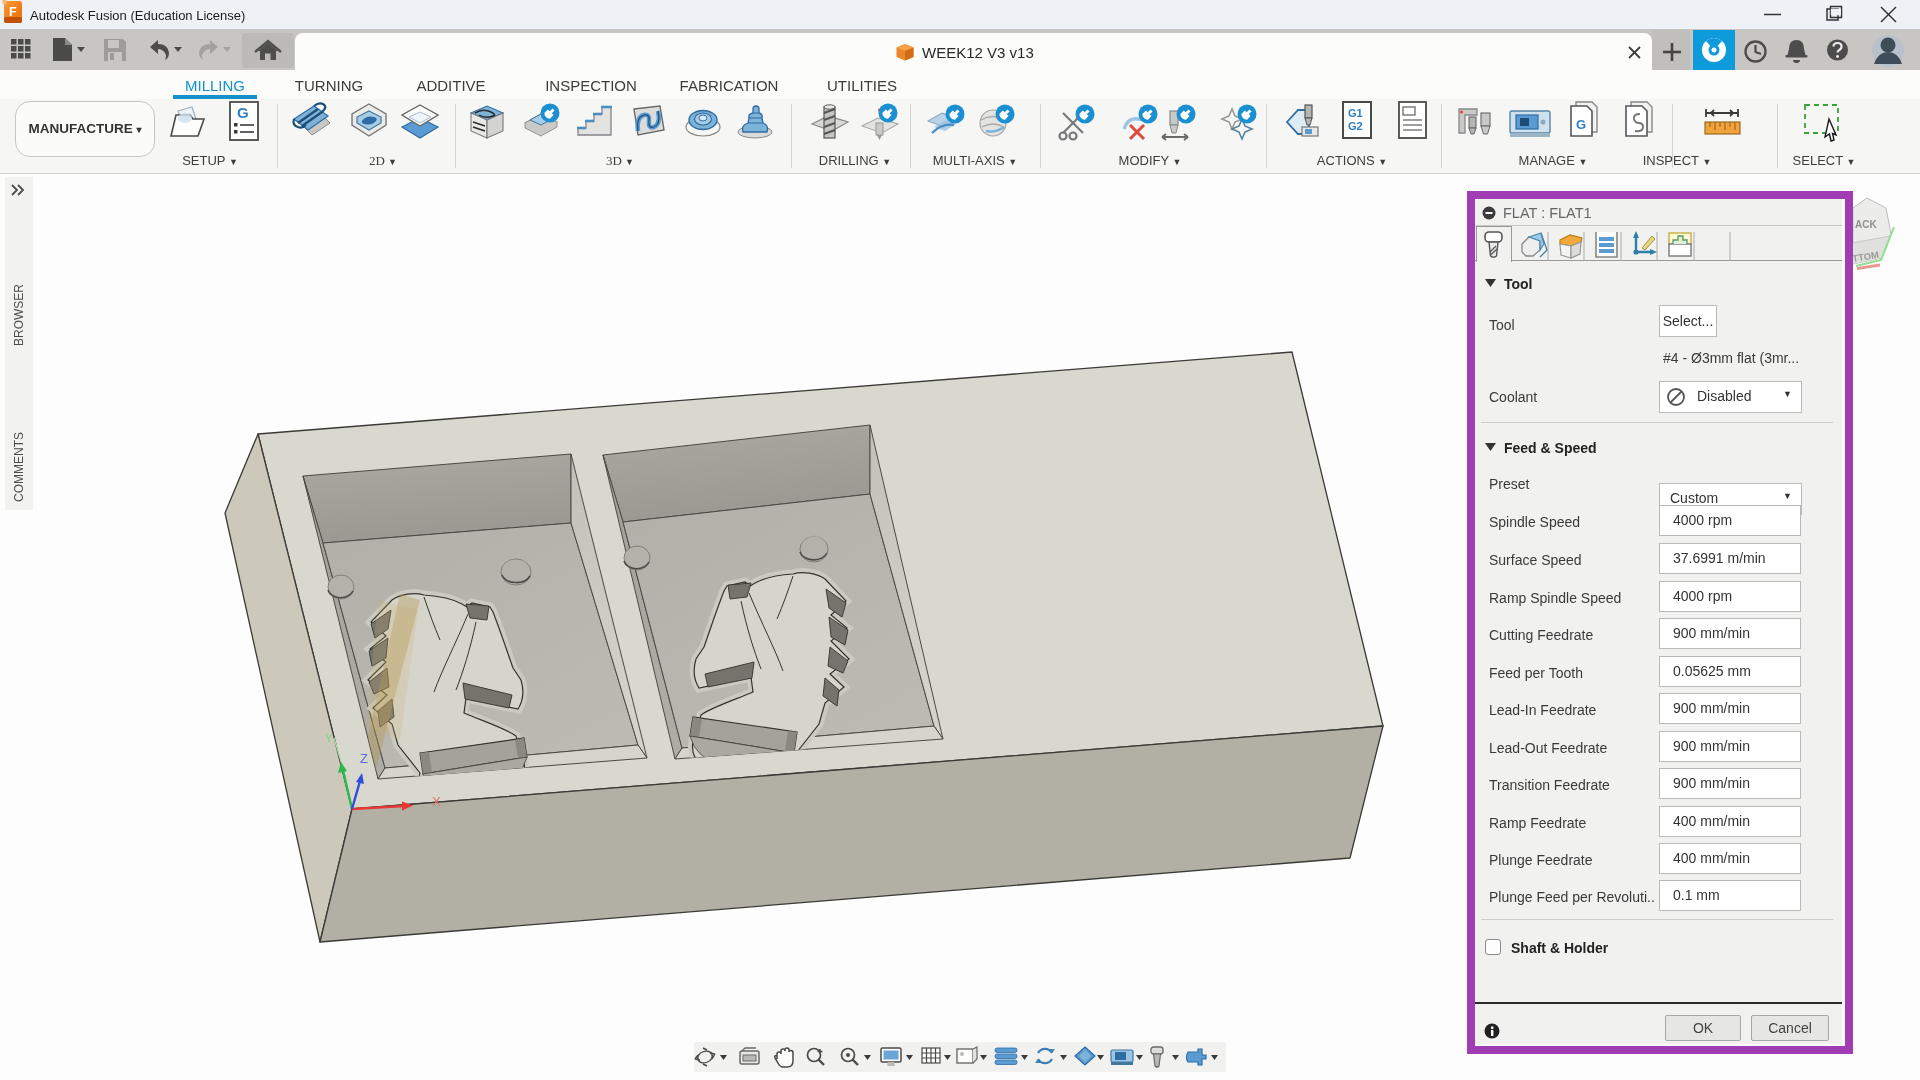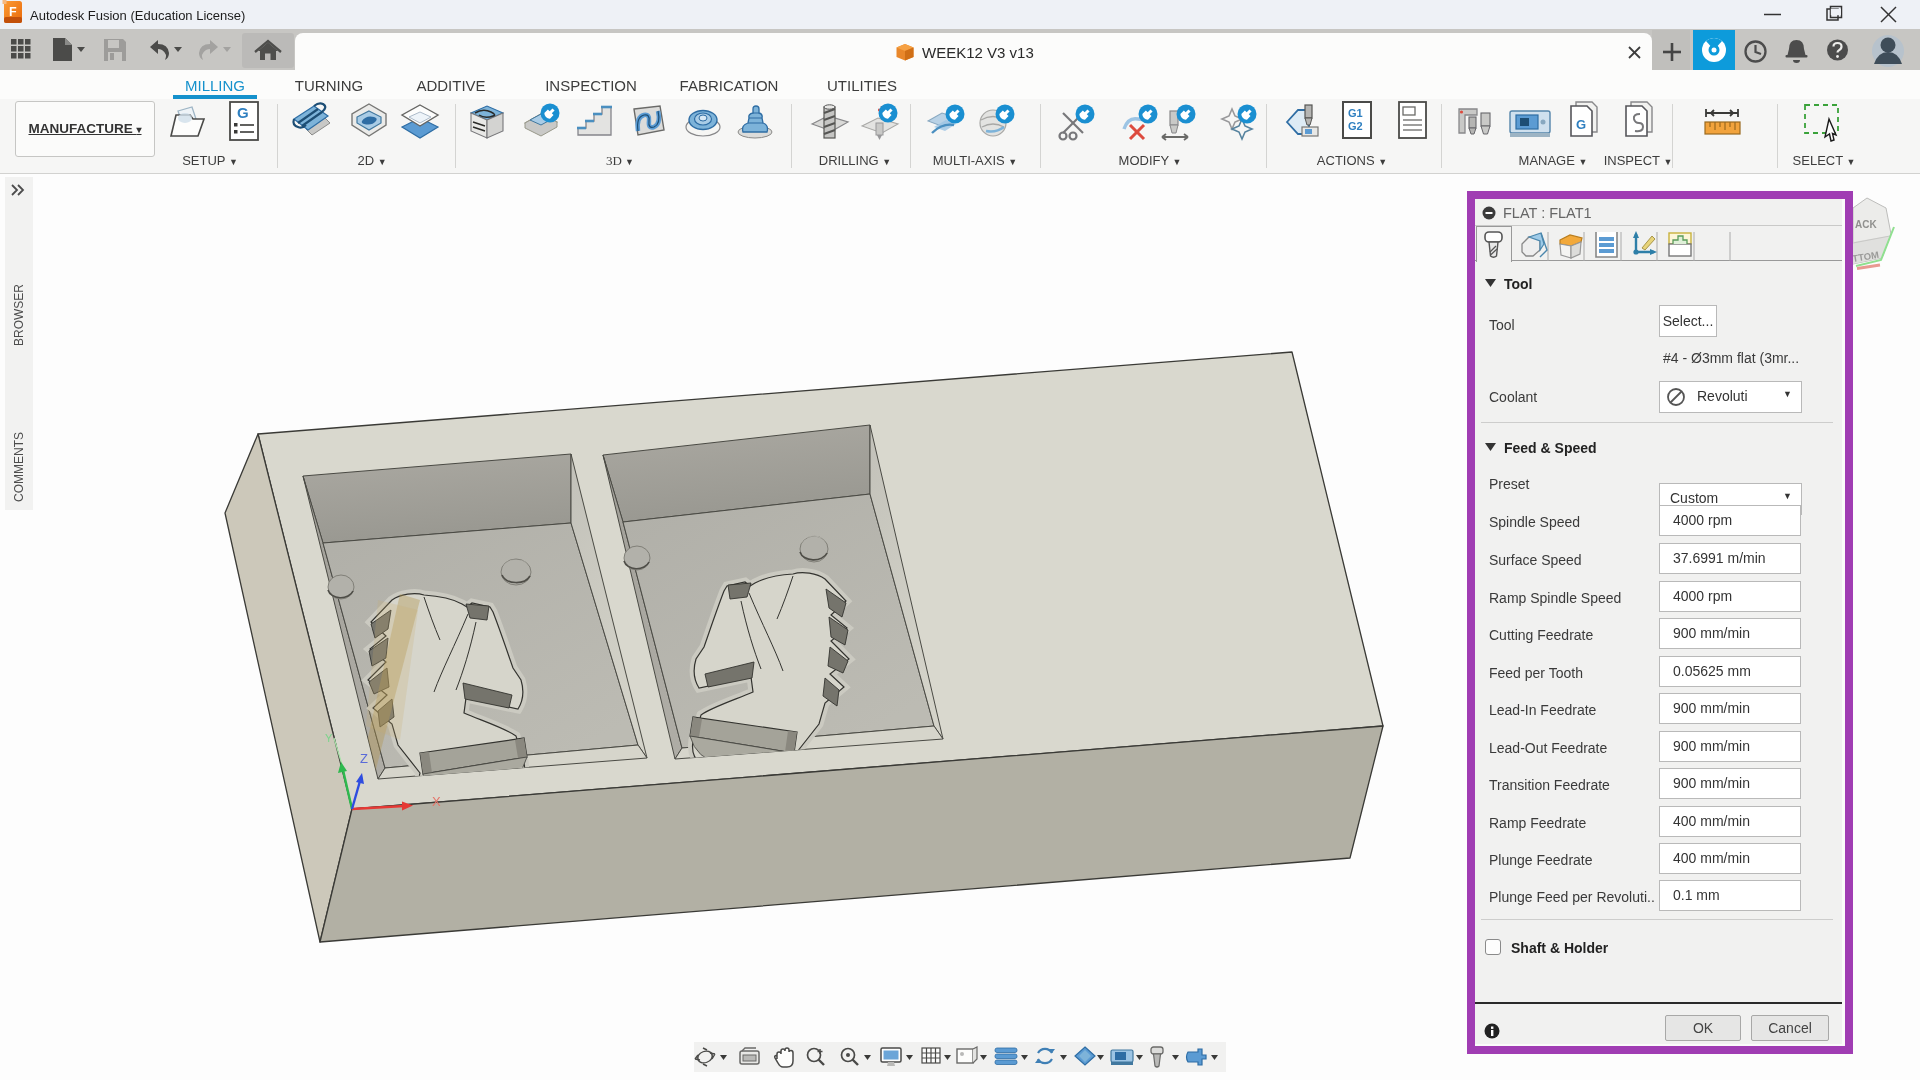--- a/index.html
+++ b/index.html
@@ -13,21 +13,21 @@
 #qat { left:0; top:29px; width:1920px; height:41px; background:#c7c6c3; }
 #doctab { left:295px; top:33px; width:1357px; height:37px; background:#fcfcfb; border-radius:8px 8px 0 0; }
 #tabtitle { left:922px; top:44px; font-size:15px; color:#2a2a2a; }
 #homebtn { left:242px; top:33px; width:52px; height:35px; background:#bbbab8; border-radius:3px; }
 
 #ribbontabs { left:0; top:70px; width:1920px; height:29px; background:#fcfcfb; }
 .rtab { position:absolute; top:77px; font-size:15px; color:#3c3c3c; transform:translateX(-50%); white-space:nowrap; }
 #milling-underline { left:173px; top:95px; width:84px; height:4px; background:#1591cc; }
 
 #ribbon { left:0; top:99px; width:1920px; height:75px; background:#f6f6f5; border-bottom:1px solid #d2d2d0; }
-#manufacture { left:15px; top:101px; width:140px; height:56px; background:#fbfbfa; border:1px solid #c6c6c4; border-radius:3px; font-size:13.5px; font-weight:bold; color:#333; text-align:center; line-height:54px;text-decoration:underline; }
+#manufacture { left:15px; top:101px; width:140px; height:56px; background:#fbfbfa; border:1px solid #c6c6c4; border-radius:15px; font-size:13.5px; font-weight:bold; color:#333; text-align:center; line-height:54px; }
 .rsep { position:absolute; top:104px; width:1px; height:64px; background:#d4d4d2; }
 .glabel { position:absolute; top:153px; font-size:13px; color:#3d3d3d; transform:translateX(-50%); white-space:nowrap; }
 .glabel .dn { font-size:9px; color:#3d3d3d; }
 
 #canvas { left:0; top:175px; width:1920px; height:905px; background:#fdfdfd; }
 
 #sidetabs { left:5px; top:177px; width:28px; height:333px; background:#f2f2f1; }
 .vtext { position:absolute; font-size:12px; color:#4d4d4d; transform:rotate(-90deg); transform-origin:center; white-space:nowrap; }
 
 #navbar { left:694px; top:1042px; width:532px; height:30px; background:#f1f1f0; }
@@ -251,28 +251,28 @@
       <rect x="2" y="19" width="35" height="12" fill="#f2a33c" stroke="#9a6a1e" stroke-width="1.2"></rect>
       <path d="M7,19 L7,24 M12,19 L12,27 M17,19 L17,24 M22,19 L22,27 M27,19 L27,24 M32,19 L32,27" stroke="#9a6a1e" stroke-width="1.2"></path>
     </g>
 
     <g transform="translate(1803,4)">
       <rect x="2" y="2" width="33" height="28" fill="none" stroke="#3aa23a" stroke-width="1.8" stroke-dasharray="5,4"></rect>
       <path d="M26,16 L33,32 L29.5,30.5 L31,37 L28,38 L26.5,31 L22,34 Z" fill="#fdfdfd" stroke="#1a1a1a" stroke-width="1.4"></path>
     </g>
   </svg>
   <span class="glabel" style="left:210px;">SETUP <span class="dn">▼</span></span>
-  <span class="glabel" style="left:372px;">2D <span class="dn">▼</span></span>
+  <span class="glabel" style="left:383px;font-family:Liberation Serif, serif;">2D <span class="dn">▼</span></span>
   <span class="glabel" style="left:620px;font-family:Liberation Serif, serif;">3D <span class="dn">▼</span></span>
   <span class="glabel" style="left:855px;">DRILLING <span class="dn">▼</span></span>
   <span class="glabel" style="left:975px;">MULTI-AXIS <span class="dn">▼</span></span>
   <span class="glabel" style="left:1150px;">MODIFY <span class="dn">▼</span></span>
   <span class="glabel" style="left:1352px;">ACTIONS <span class="dn">▼</span></span>
   <span class="glabel" style="left:1553px;">MANAGE <span class="dn">▼</span></span>
-  <span class="glabel" style="left:1638px;">INSPECT <span class="dn">▼</span></span>
+  <span class="glabel" style="left:1677px;">INSPECT <span class="dn">▼</span></span>
   <span class="glabel" style="left:1824px;">SELECT <span class="dn">▼</span></span>
   <svg class="abs" style="left:0;top:0;" width="1920" height="100" viewBox="0 0 1920 100">
     <defs>
       <linearGradient id="fusionlogo" x1="0" y1="0" x2="1" y2="1">
         <stop offset="0" stop-color="#fb9a34"></stop>
           <stop offset="1" stop-color="#e96909"></stop>
       </linearGradient>
     </defs>
 
     <rect x="4" y="1" width="18" height="22" rx="2.5" fill="url(#fusionlogo)"></rect>
@@ -643,21 +643,21 @@
     <div class="in dhead" style="left:29px;top:77px;">Tool</div>
     <div class="in dlabel" style="left:14px;top:118px;">Tool</div>
     <div class="in" style="left:184px;top:106px;width:58px;height:32px;background:#fff;border:1px solid #b9b9b9;font-size:14px;color:#333;text-align:center;line-height:30px;">Select...</div>
     <div class="in dlabel" style="left:188px;top:151px;">#4 - Ø3mm flat (3mr...</div>
     <div class="in dlabel" style="left:14px;top:190px;">Coolant</div>
     <div class="in" style="left:184px;top:182px;width:143px;height:32px;background:#fff;border:1px solid #b9b9b9;">
       <svg style="position:absolute;left:6px;top:5px;" width="20" height="20">
           <circle cx="10" cy="10" r="8" fill="none" stroke="#555" stroke-width="1.8"></circle>
           <line x1="4.5" y1="15.5" x2="15.5" y2="4.5" stroke="#555" stroke-width="1.8"></line>
         </svg>
-      <span style="position:absolute;left:37px;top:6px;font-size:14px;color:#333;">Revoluti</span>
+      <span style="position:absolute;left:37px;top:6px;font-size:14px;color:#333;">Disabled</span>
       <span style="position:absolute;right:9px;top:7px;font-size:9px;color:#333;">▼</span>
     </div>
     <div class="in dsep" style="top:223px;"></div>
 
     <svg class="in" style="left:10px;top:243px;" width="11" height="10">
         <polygon points="0,1 11,1 5.5,9" fill="#333"></polygon>
       </svg>
     <div class="in dhead" style="left:29px;top:241px;">Feed &amp; Speed</div>
     <div class="in dlabel" style="left:14px;top:277px;">Preset</div>
     <div class="in" style="left:184px;top:284px;width:143px;height:32px;background:#fff;border:1px solid #b9b9b9;">

